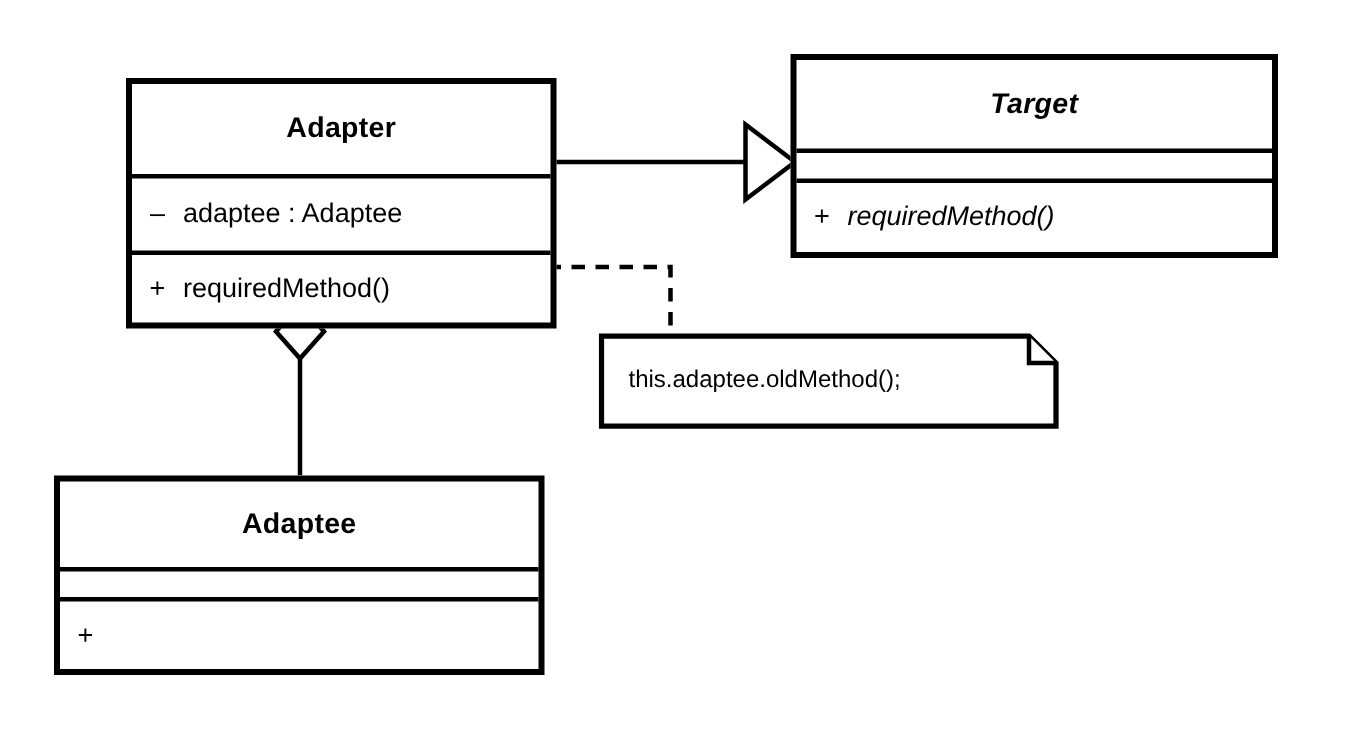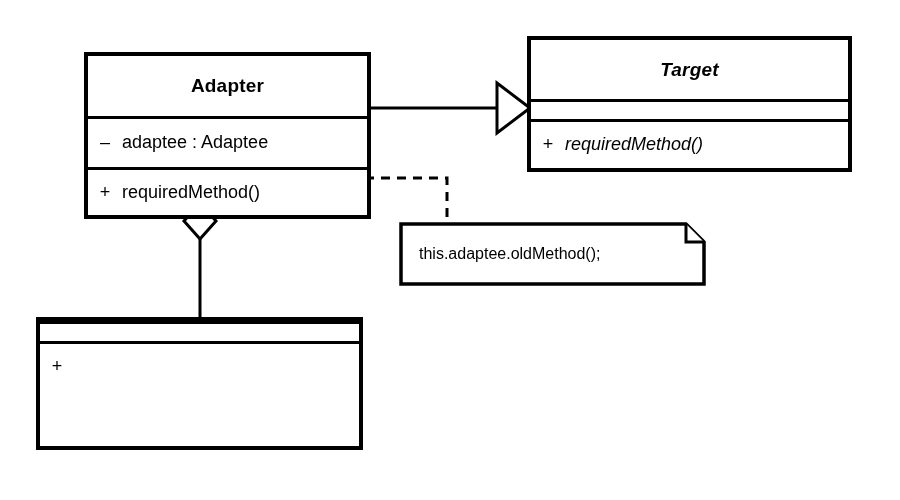--- a/index.html
+++ b/index.html
@@ -135,20 +135,21 @@
     <div class="compartment c-attrs empty"></div>
     <div class="compartment c-ops">
       <div class="member">
         <span class="vis">+</span>
         <span class="mem-text italic">requiredMethod()</span>
       </div>
     </div>
   </div>
 
   <div class="uml-class" id="adaptee">
+    <div class="class-name">Adaptee</div>
     <div class="compartment c-attrs empty"></div>
     <div class="compartment c-ops">
       <div class="member">
         <span class="vis">+</span>
       </div>
     </div>
   </div>
 
   <div id="note">
     <svg width="307" height="64" viewBox="0 0 307 64">

